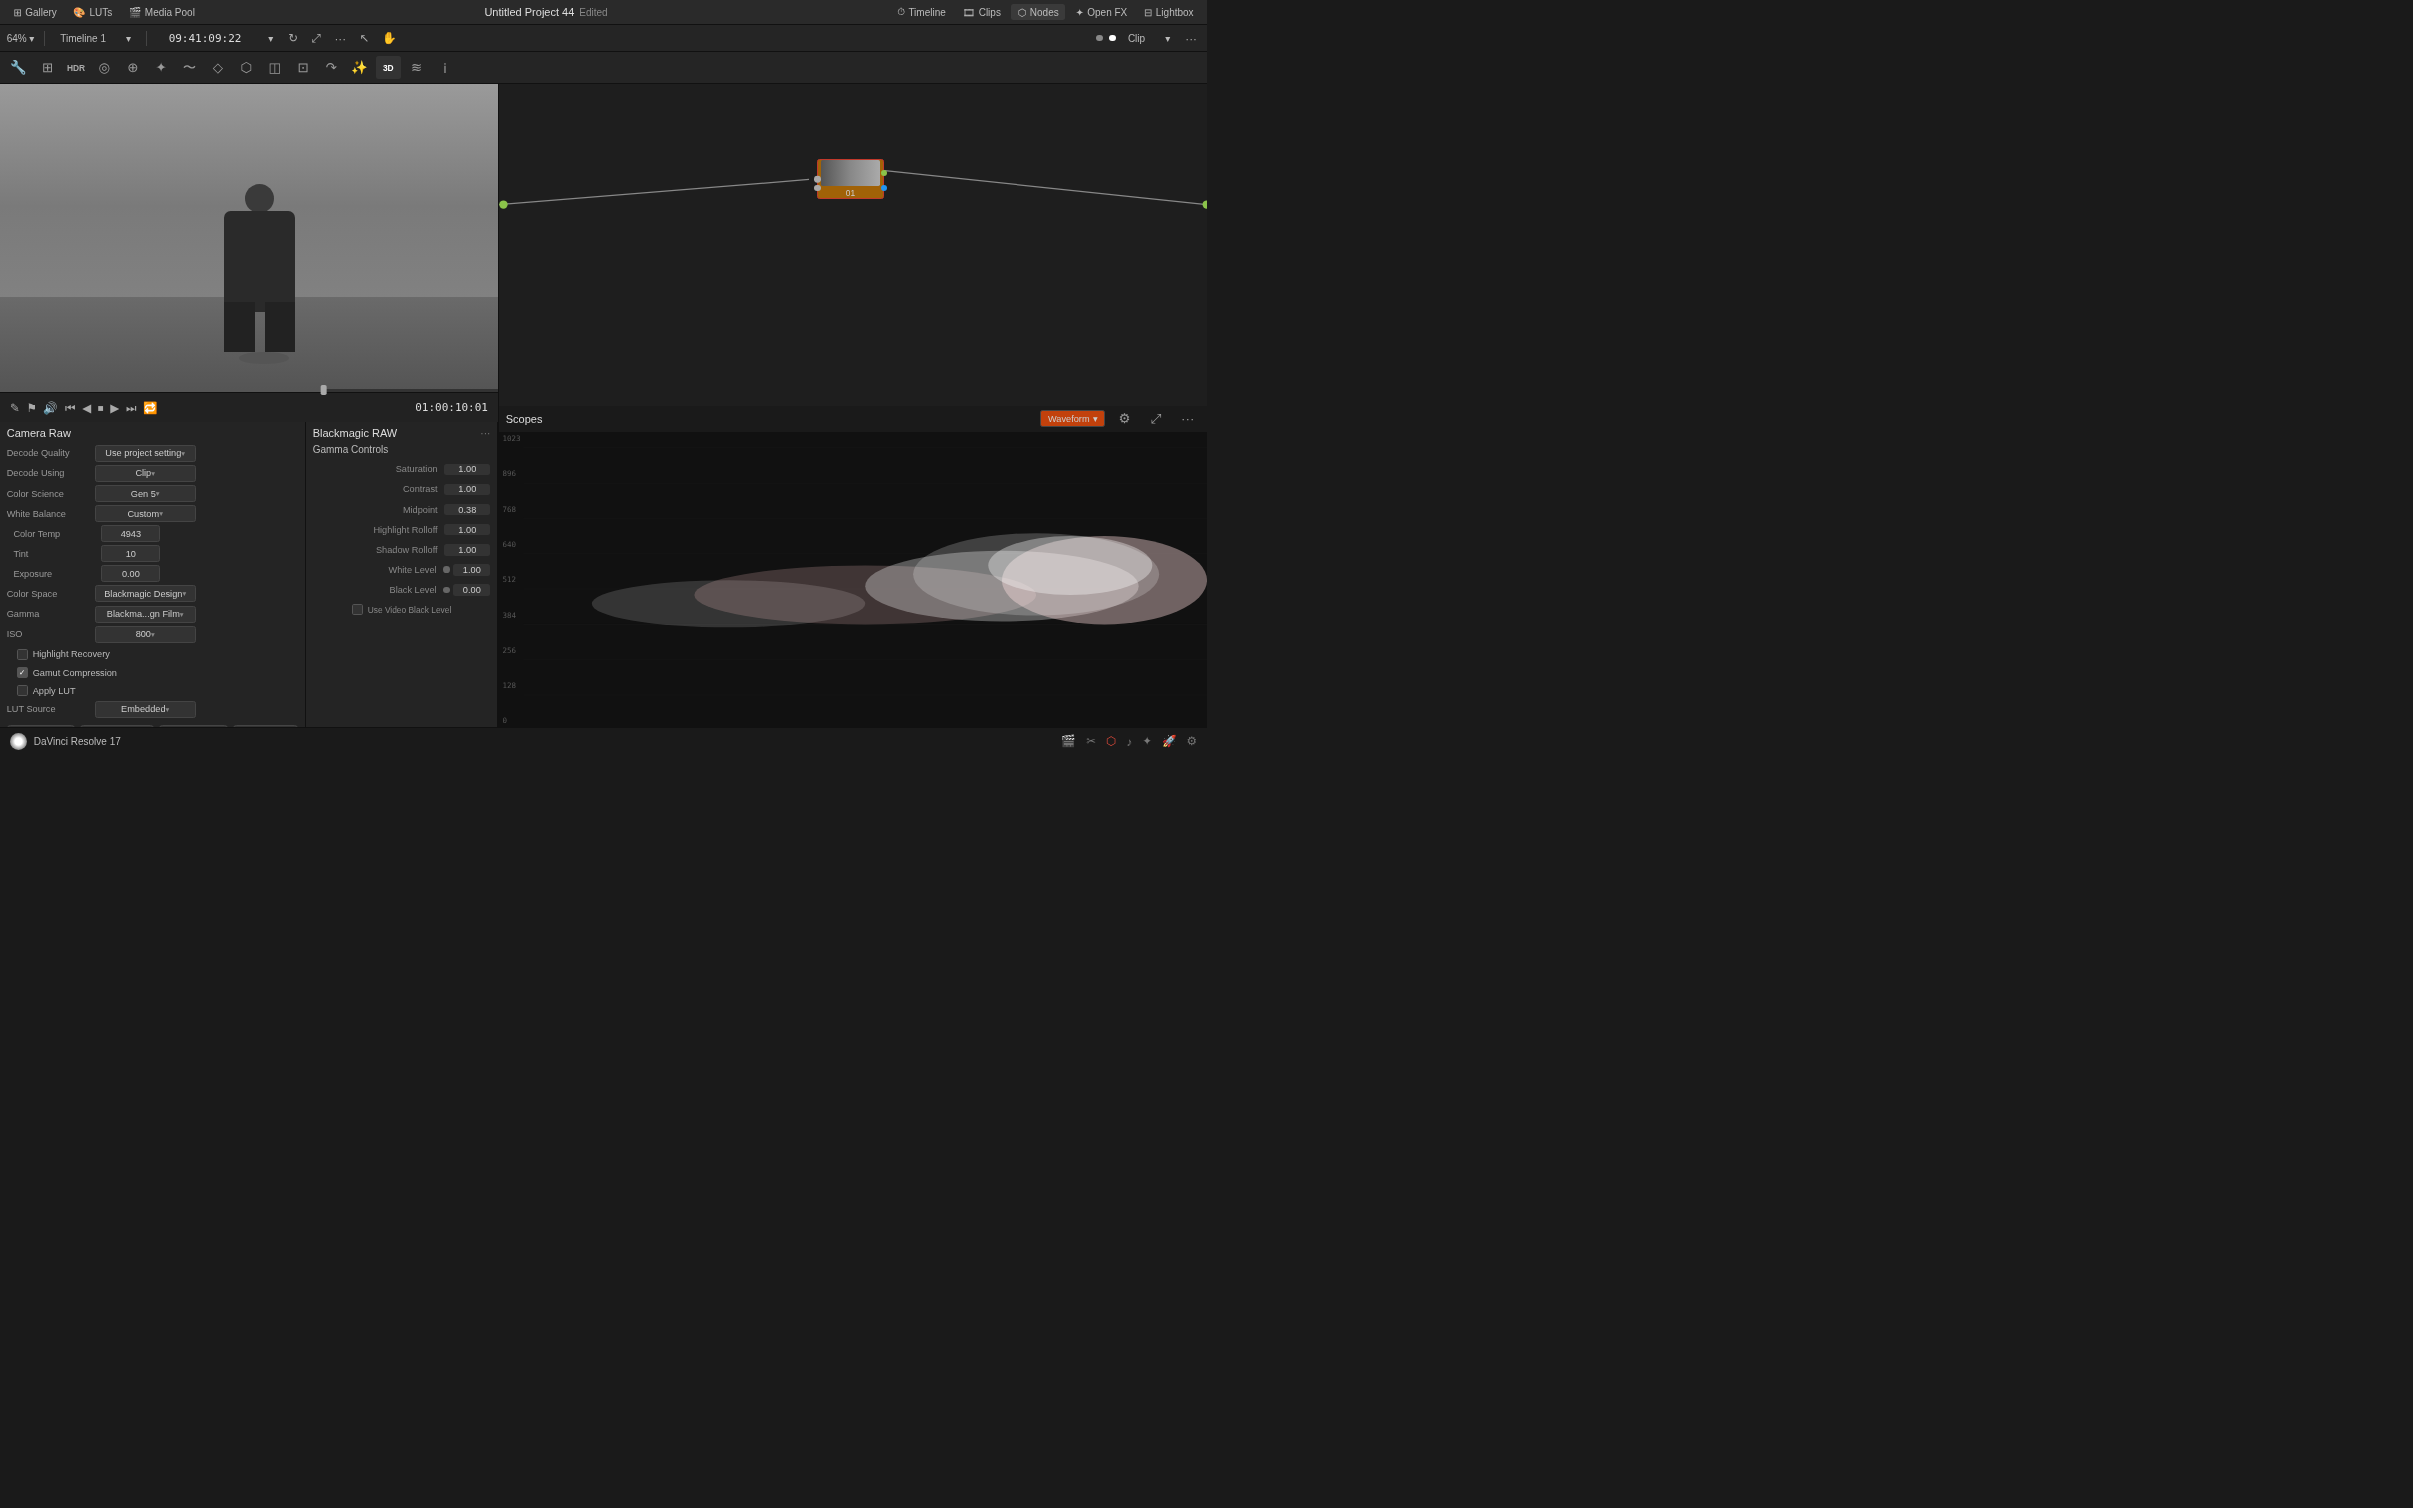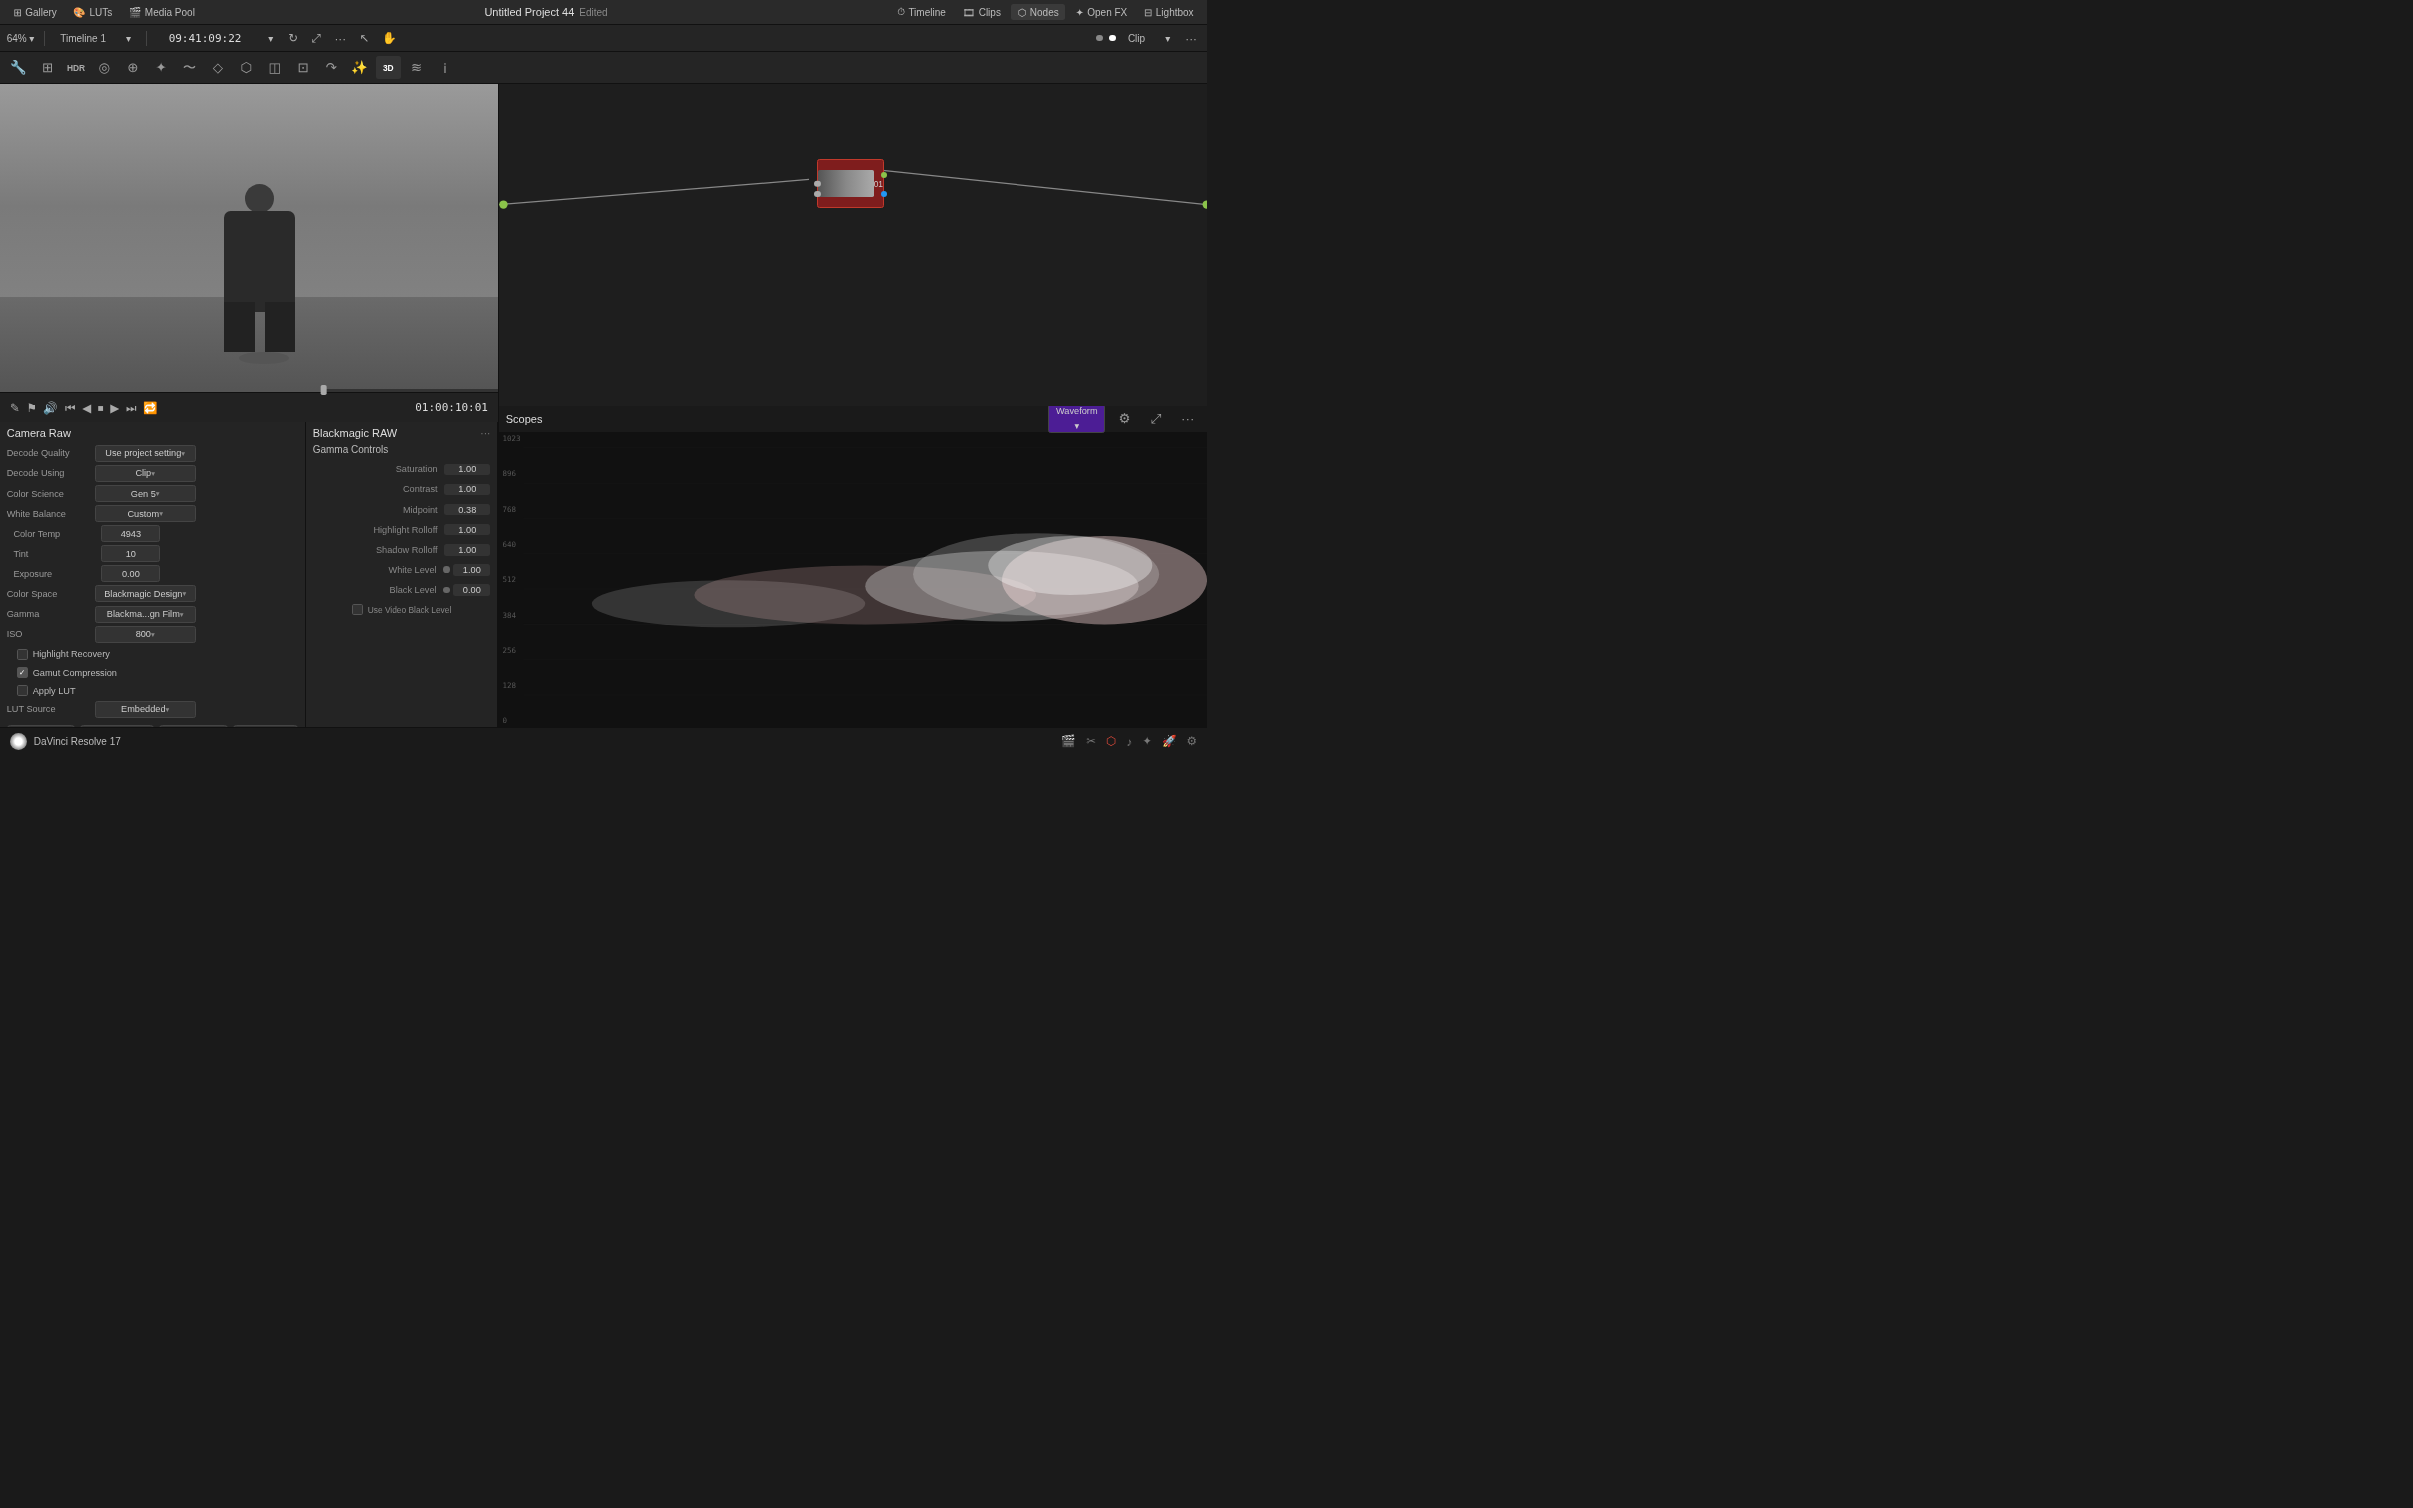--- a/index.html
+++ b/index.html
@@ -153,26 +153,26 @@
       margin-left: auto;
       font-family: monospace;
       font-size: 11px;
       color: #ddd;
     }
     .node-box {
       position: absolute;
       top: 75px;
       left: 318px;
       width: 67px;
-      height: 49px;
+      height: 40px;
       border: 1.7px solid #c0392b;
       border-radius: 2.5px;
-      background: #7f1d1d;
-      display: flex;
-      flex-direction: row;
+      background: #a16207;
+      display: flex;
+      flex-direction: column;
       align-items: center;
       justify-content: center;
       cursor: pointer;
     }
     .node-thumbnail {
       width: 59px;
       height: 27px;
       background: linear-gradient(90deg, #555 0%, #888 50%, #aaa 100%);
       border-radius: 1.7px;
     }
@@ -448,28 +448,27 @@
     .scope-title { font-size: 11px; color: #ddd; }
     .scope-controls {
       display: flex;
       align-items: center;
       gap: 6.7px;
     }
     .scope-type-btn {
       display: flex;
       align-items: center;
       gap: 3.4px;
-      background: #4c1d95;
+      background: #c2410c;
       border: 0.8px solid #444;
       border-radius: 2.5px;
       padding: 1.7px 6.7px;
       font-size: 9.2px;
       color: #ccc;
       cursor: pointer;
-      flex-direction: column;
     }
     .scope-canvas {
       flex: 1;
       background: #111;
       position: relative;
       overflow: hidden;
     }
     .scope-labels {
       position: absolute;
       left: 3.4px;

